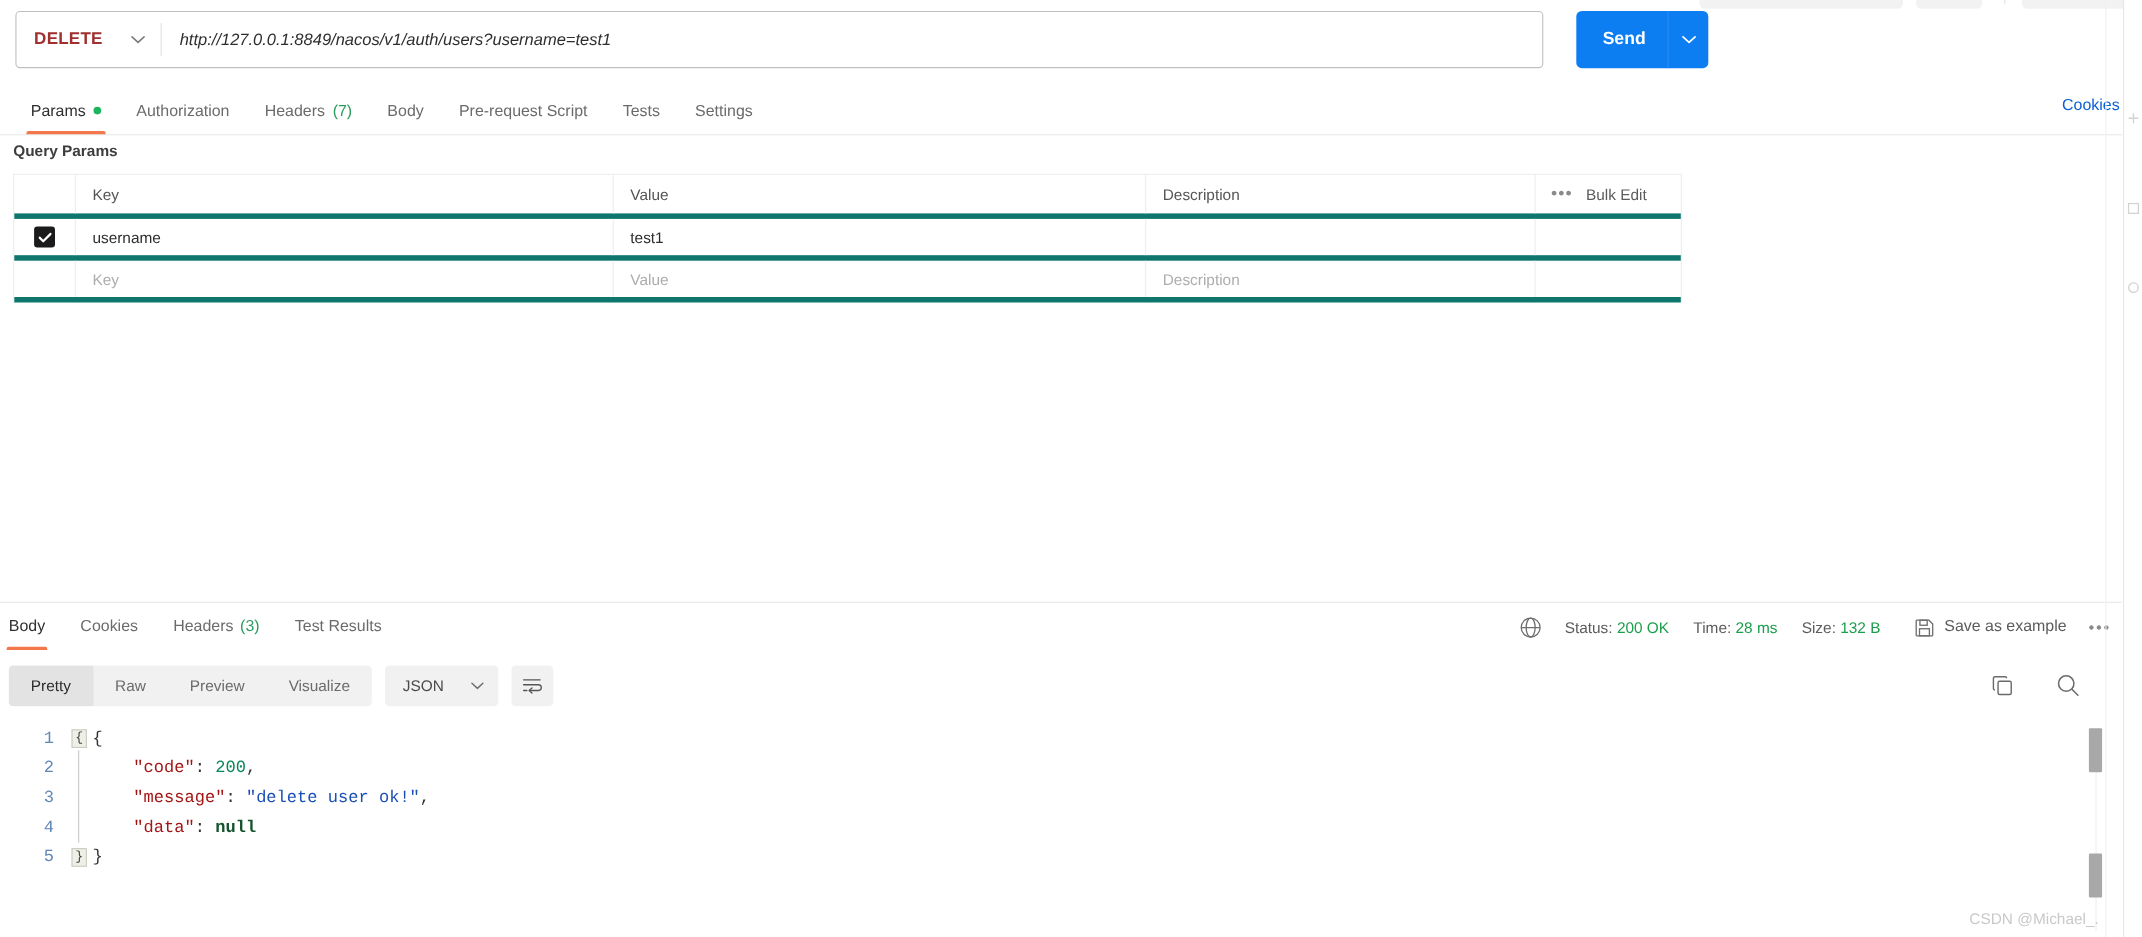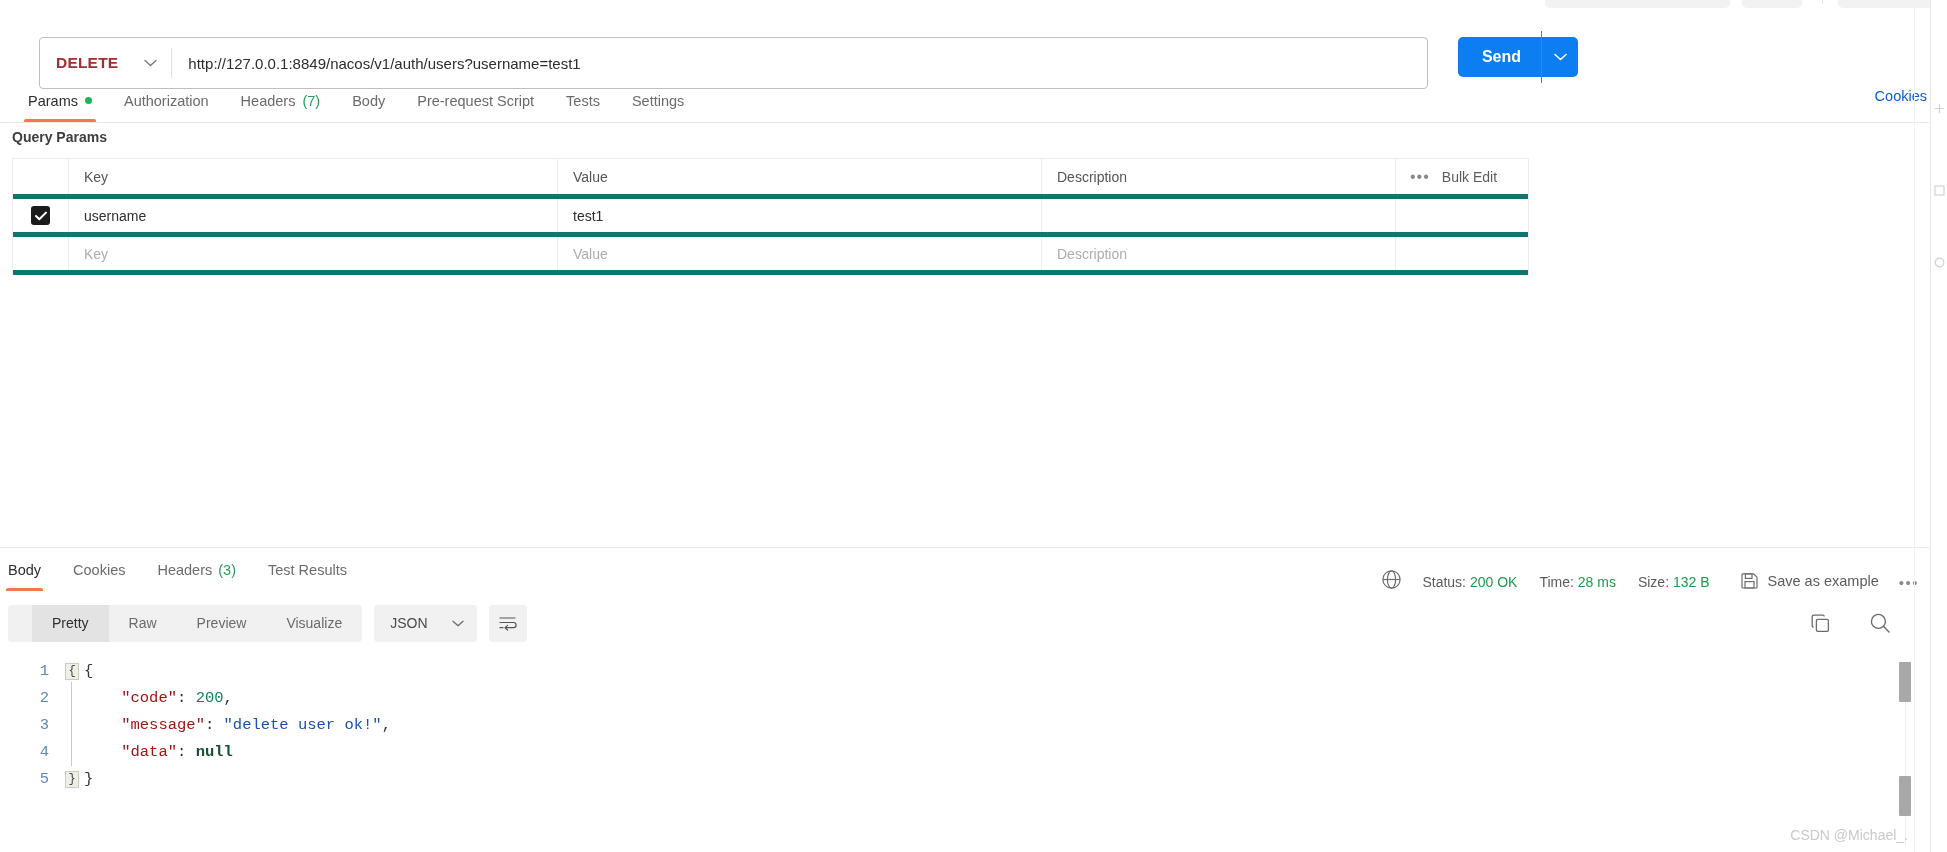--- a/index.html
+++ b/index.html
@@ -10,42 +10,42 @@
     overflow: hidden;
   }
   #app { position: relative; width: 1947px; height: 852px; background: #fff; }
 
   
   .top-chrome { position:absolute; left:0; top:0; width:1929px; height:9px; background:#fff; }
   .chrome-pill { position:absolute; top:-12px; background:#f2f2f2; border-radius:5px; height:20px; }
   .chrome-div  { position:absolute; top:-6px; width:1px; height:10px; background:#e4e4e4; }
 
   
-  .url-row { position:absolute; left:14px; top:37px; width:1903px; height:52px;margin-left:25px; }
+  .url-row { position:absolute; left:14px; top:10px; width:1903px; height:52px; }
   .url-box {
     position:absolute; left:0; top:0; width:1389px; height:52px;
     border:1px solid #bfbfbf; border-radius:4px; background:#fff;
     display:flex; align-items:center;
   }
   .method {
     display:flex; align-items:center; height:100%;
     padding: 0 14px 0 16px; gap: 26px;
   }
   .method-label {
     font-size:15.5px; font-weight:700; color:#a03030; letter-spacing:.2px;
   }
   .chev { color:#7a7a7a; font-size:11px; line-height:1; }
   .chev svg { display:block; }
   .method-sep { width:1px; height:30px; background:#e0e0e0; }
   .url-text {
     flex:1; padding-left:16px; font-size:15px; color:#2e2e2e;
-    font-family:"Liberation Sans", sans-serif; white-space:nowrap; overflow:hidden;
+    font-family:"Liberation Sans", sans-serif; white-space:nowrap; overflow:hidden;font-style:italic;
   }
   .send-btn {
-    position:absolute; left:1419px; top:0; width:120px; height:40px;
+    position:absolute; left:1419px; top:0; width:120px; height:52px;
     background:#0d7ef2; border-radius:5px; display:flex; align-items:center;
     cursor:pointer;
   }
   .send-label { flex:1; text-align:center; color:#fff; font-size:16px; font-weight:700; padding-left:4px; }
   .send-sep { width:1px; height:52px; background:#2a8bf4; }
   .send-caret { width:36px; display:flex; align-items:center; justify-content:center; color:#fff; }
 
   
   .req-tabs {
     position:absolute; left:0; top:79px; width:1929px; height:44px;
@@ -97,36 +97,36 @@
     position:relative; height:43px; display:flex; align-items:center; gap:6px;
     padding:0 16px; font-size:14.5px; color:#6b6b6b; cursor:pointer; white-space:nowrap;
   }
   .rtab.active { color:#2e2e2e; }
   .rtab.active::after {
     content:""; position:absolute; left:14px; right:14px; bottom:0; height:3px;
     background:#f2784b; border-radius:2px 2px 0 0;
   }
   .rtab .count { color:#2a9d5c; }
 
-  .status-bar { position:absolute; right:28px; top:550px; height:40px; display:flex; align-items:flex-end; gap:0; }
+  .status-bar { position:absolute; right:28px; top:550px; height:40px; display:flex; align-items:center; gap:0; }
   .globe { margin-right:20px; color:#6e6e6e; display:flex; }
   .stat { font-size:14px; color:#5c5c5c; margin-right:22px; white-space:nowrap; }
   .stat b { font-weight:400; color:#1a9e4b; }
   .save-ex { display:flex; align-items:center; gap:9px; margin-left:8px; cursor:pointer; }
   .save-ex span { font-size:14.5px; color:#5c5c5c; }
   .more-dots { margin-left:20px; color:#8a8a8a; font-size:15px; letter-spacing:1.5px; line-height:1; cursor:pointer; }
 
   
   .body-bar { position:absolute; left:8px; top:600px; height:46px; display:flex; align-items:center; gap:12px; }
   .seg { display:flex; background:#f1f1f1; border-radius:4px; height:37px; overflow:hidden; }
   .seg-item {
     padding:0 20px; height:37px; display:flex; align-items:center;
     font-size:14px; color:#6b6b6b; cursor:pointer; white-space:nowrap;
   }
-  .seg-item.active { background:#e3e3e3; color:#2e2e2e;margin-left:24px; }
+  .seg-item.active { background:#e3e3e3; color:#2e2e2e; }
   .json-sel {
     height:37px; background:#f1f1f1; border-radius:4px; display:flex; align-items:center;
     gap:24px; padding:0 13px 0 16px; cursor:pointer;
   }
   .json-sel span { font-size:14px; color:#4a4a4a; }
   .wrap-btn {
     width:38px; height:37px; background:#f1f1f1; border-radius:4px;
     display:flex; align-items:center; justify-content:center; cursor:pointer;
   }
   .body-icons { position:absolute; right:56px; top:600px; height:46px; display:flex; align-items:center; gap:38px; }

